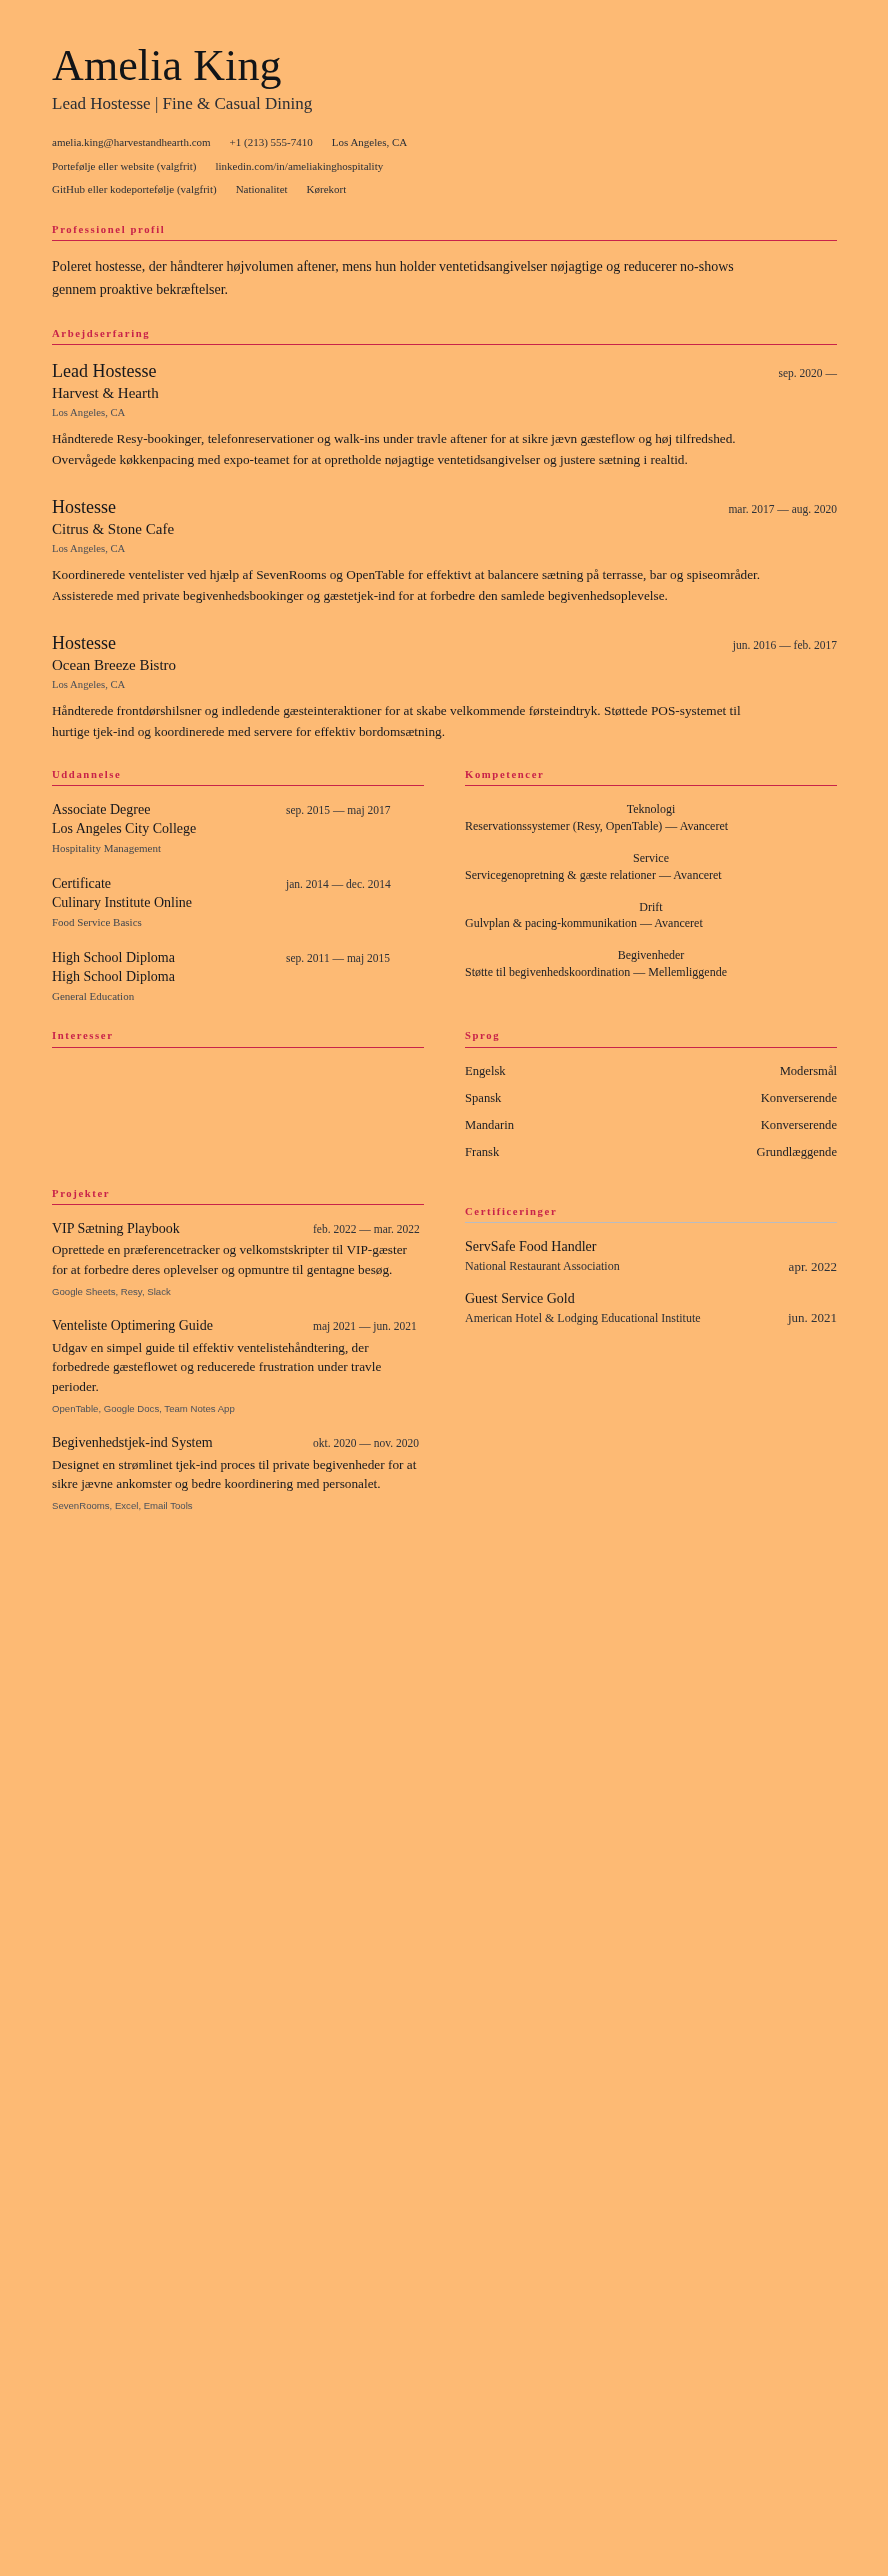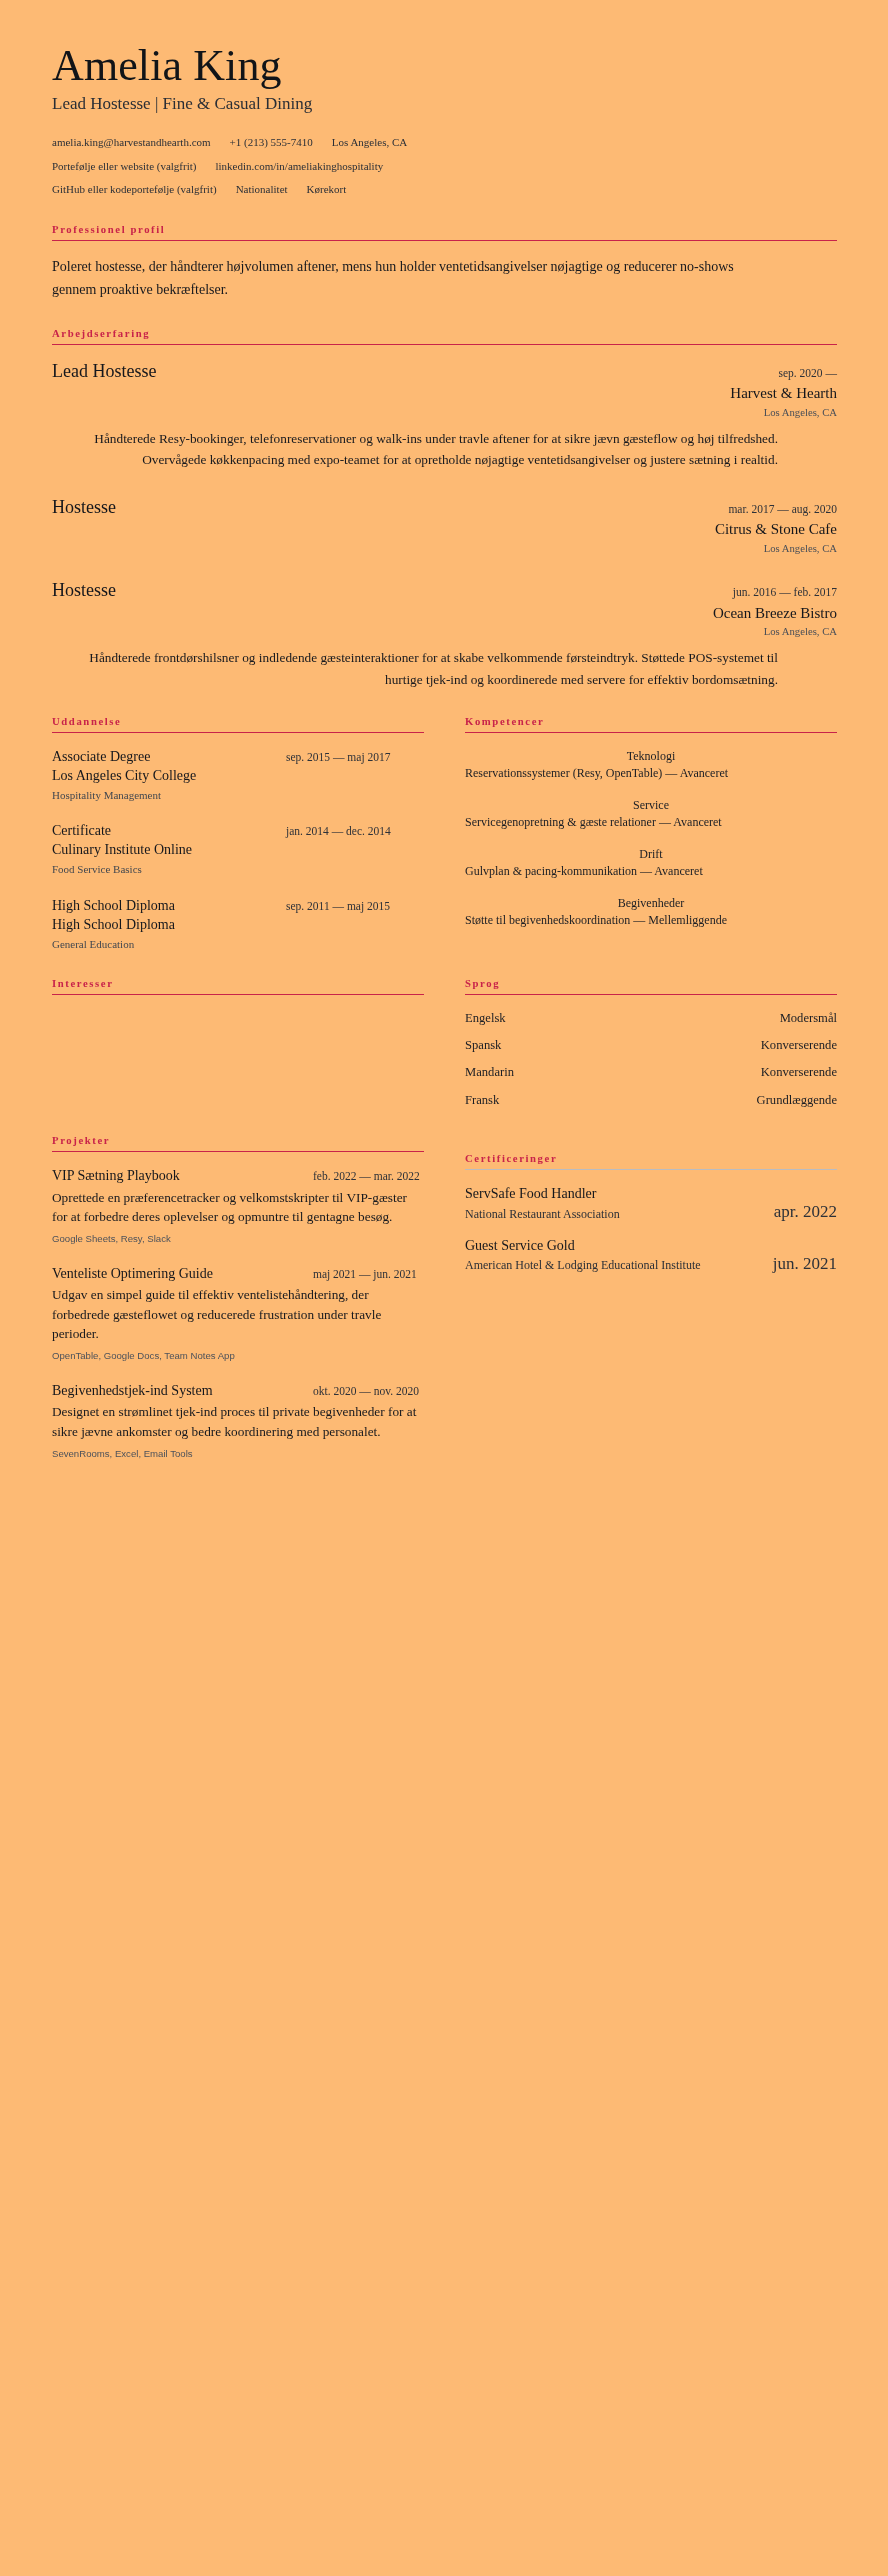--- a/index.html
+++ b/index.html
@@ -70,21 +70,21 @@
 
   
   .summary {
     font-size: 14px;
     line-height: 1.62;
     color: #17191e;
     max-width: 711px;
   }
 
   
-  .exp-entry { margin-bottom: 25px; text-align: right; }
+  .exp-entry { margin-bottom: 25px; }
   .exp-entry:last-child { margin-bottom: 3px; }
   .exp-head {
     display: flex;
     justify-content: space-between;
     align-items: baseline;
     gap: 18px;
   }
   .exp-role {
     font-size: 18px;
     line-height: 1.25;
@@ -246,21 +246,21 @@
     line-height: 1.35;
     color: #15171c;
   }
   .cert-issuer {
     font-size: 12px;
     line-height: 1.35;
     color: #2b2f36;
     margin-top: 1.5px;
   }
   .cert-date {
-    font-size: 17px;
+    font-size: 13px;
     color: #2d3138;
     width: 71px;
     flex: none;
     text-align: right;
   }
 
   .spacer-24 { height: 18px; }
 </style>
 </head>
 <body>
@@ -312,20 +312,21 @@
           <div class="exp-loc">Los Angeles, CA</div>
           <div class="exp-desc">Håndterede Resy-bookinger, telefonreservationer og walk-ins under travle aftener for at sikre jævn gæsteflow og høj tilfredshed. Overvågede køkkenpacing med expo-teamet for at opretholde nøjagtige ventetidsangivelser og justere sætning i realtid.</div>
         </div>
         <div class="exp-entry">
           <div class="exp-head">
             <div class="exp-role">Hostesse</div>
             <div class="exp-dates">mar. 2017 — aug. 2020</div>
           </div>
           <div class="exp-org">Citrus &amp; Stone Cafe</div>
           <div class="exp-loc">Los Angeles, CA</div>
+          <div class="exp-desc">Koordinerede ventelister ved hjælp af SevenRooms og OpenTable for effektivt at balancere sætning på terrasse, bar og spiseområder. Assisterede med private begivenhedsbookinger og gæstetjek-ind for at forbedre den samlede begivenhedsoplevelse.</div>
         </div>
         <div class="exp-entry">
           <div class="exp-head">
             <div class="exp-role">Hostesse</div>
             <div class="exp-dates">jun. 2016 — feb. 2017</div>
           </div>
           <div class="exp-org">Ocean Breeze Bistro</div>
           <div class="exp-loc">Los Angeles, CA</div>
           <div class="exp-desc">Håndterede frontdørshilsner og indledende gæsteinteraktioner for at skabe velkommende førsteindtryk. Støttede POS-systemet til hurtige tjek-ind og koordinerede med servere for effektiv bordomsætning.</div>
         </div>

